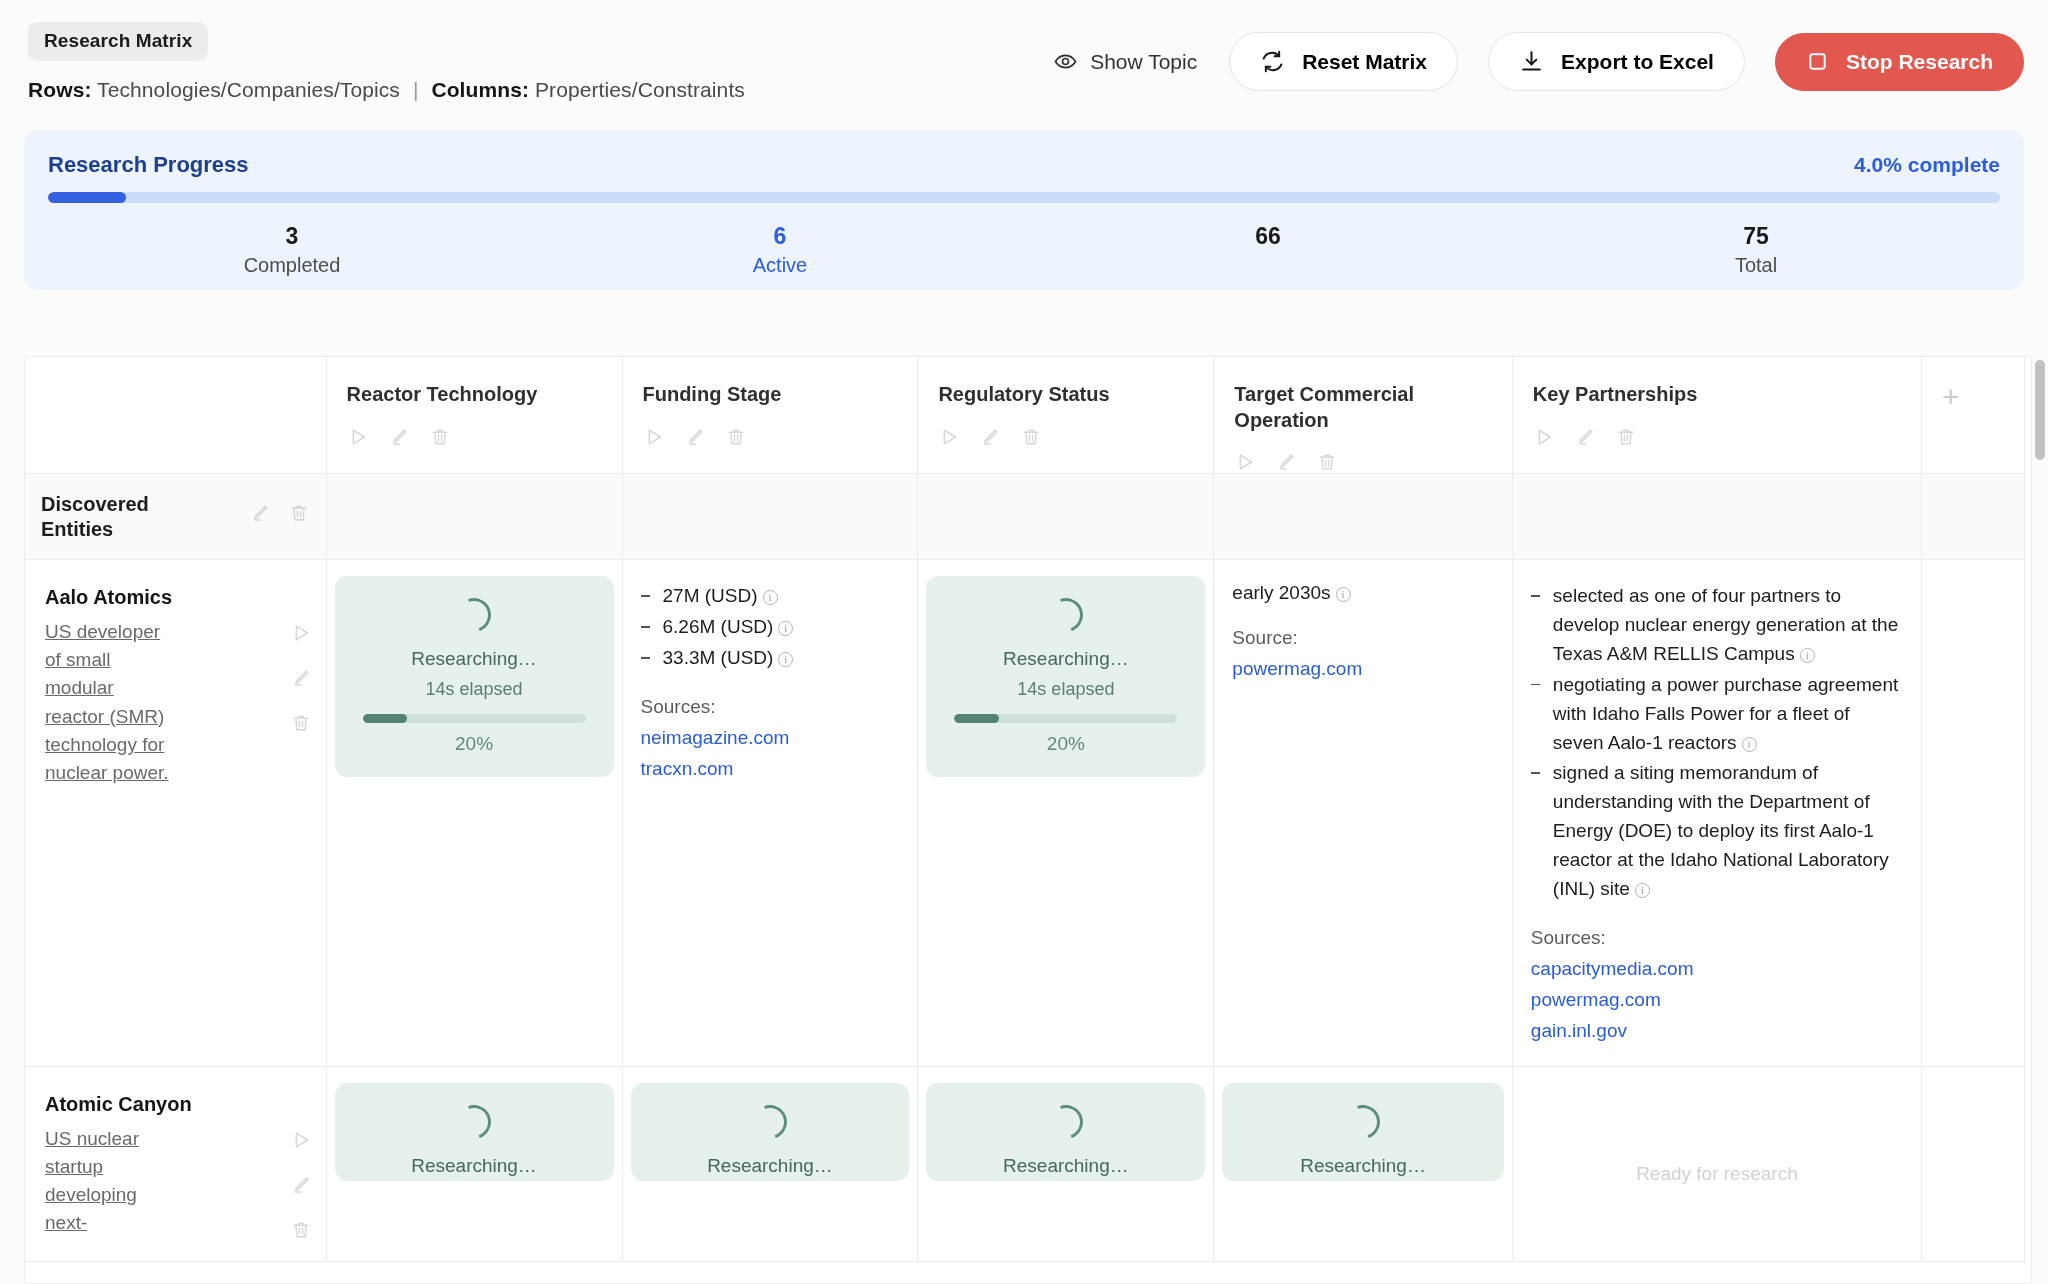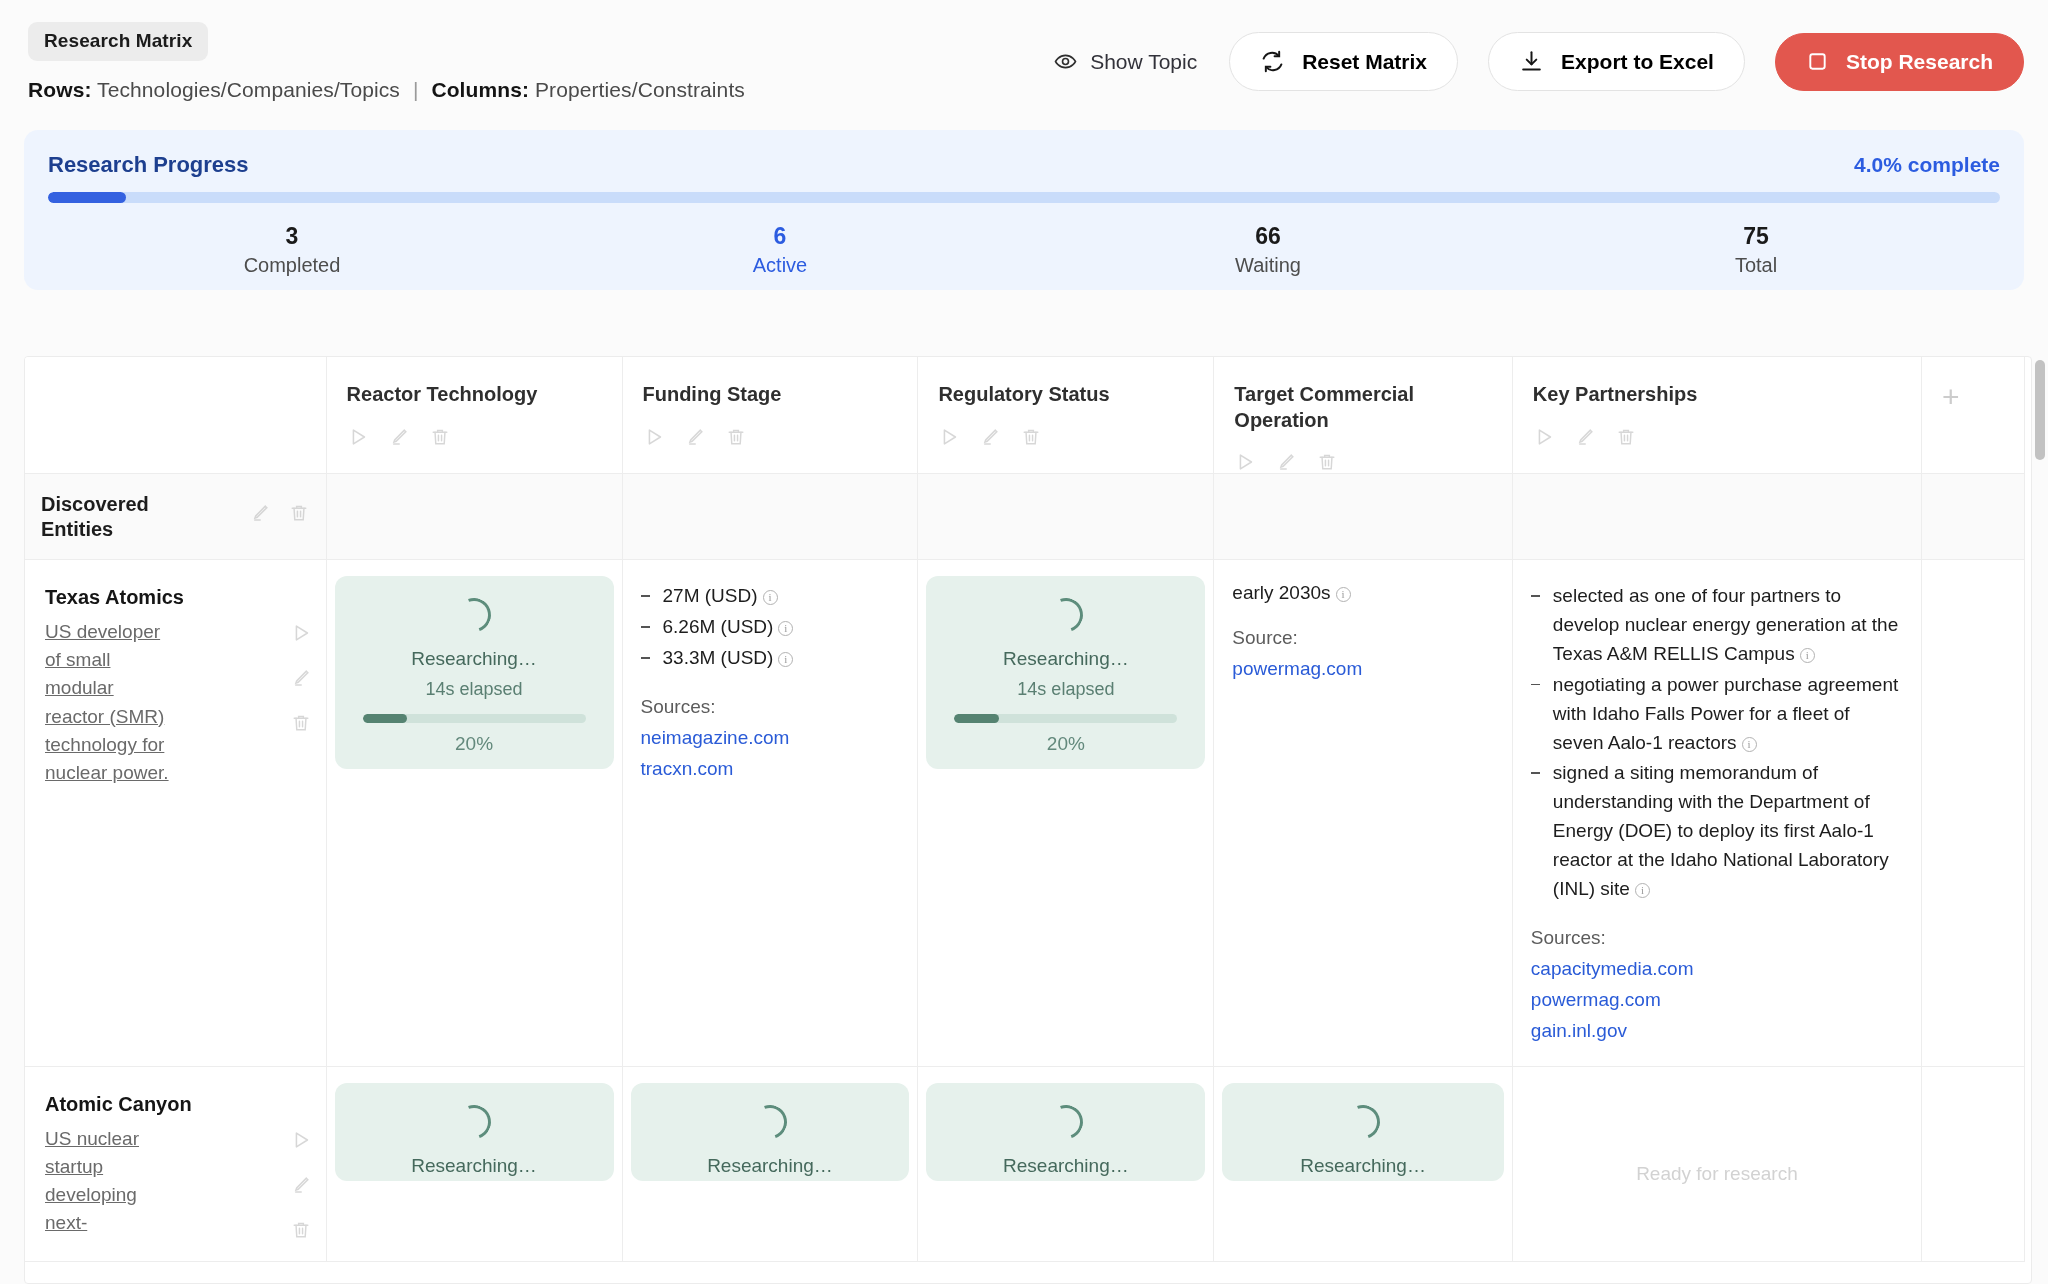--- a/index.html
+++ b/index.html
@@ -104,21 +104,21 @@
     color: #9a9a9a; vertical-align: 1px; margin-left: 5px; font-style: normal;
     font-family: "Liberation Serif", serif;
   }
   .src-label { margin-top: 23px; font-size: 19px; color: #5c5c5c; }
   .src-link { display: block; margin-top: 9px; font-size: 19px; color: #2a5bd7; cursor: pointer; }
   .plain-val { font-size: 19px; color: #1d1d1d; }
 
   
   .res-box {
     background: #e6f1ec; border-radius: 12px; margin: 16px 8px;
-    padding: 20px 10px 14px 10px; text-align: center;
+    padding: 20px 10px 22px 10px; text-align: center;
   }
   .spinner {
     width: 34px; height: 34px; margin: 2px auto 16px auto; border-radius: 50%;
     border: 3px solid transparent; border-top-color: #5d8d7c; border-right-color: #5d8d7c;
     transform: rotate(25deg);
   }
   .res-label { font-size: 19px; color: #45695c; }
   .res-time { font-size: 18px; color: #5a7f72; margin-top: 9px; }
   .res-track { margin: 14px 18px 0 18px; height: 9px; border-radius: 999px; background: #cfe2da; overflow: hidden; }
   .res-fill { height: 100%; border-radius: 999px; background: #558371; }
@@ -204,21 +204,20 @@
         <div class="pp-stat">
           <div class="pp-num">3</div>
           <div class="pp-lbl">Completed</div>
         </div>
         <div class="pp-stat active">
           <div class="pp-num">6</div>
           <div class="pp-lbl">Active</div>
         </div>
         <div class="pp-stat">
           <div class="pp-num">66</div>
-          <div class="pp-lbl">Waiting</div>
         </div>
         <div class="pp-stat">
           <div class="pp-num">75</div>
           <div class="pp-lbl">Total</div>
         </div>
       </div>
   </div>
 
   <div class="matrix-wrap">
     <table class="matrix">
@@ -384,21 +383,21 @@
             <td class="de-blank"></td>
             <td class="de-blank"></td>
             <td class="de-blank"></td>
             <td class="de-blank"></td>
             <td class="de-blank"></td>
           </tr>
           <tr>
             <td class="ent-cell">
               <div class="ent-inner">
                 <div>
-                  <div class="ent-name">Texas Atomics</div>
+                  <div class="ent-name">Aalo Atomics</div>
                   <div class="ent-desc">US developer of small modular reactor (SMR) technology for nuclear power.</div>
                 </div>
                 <div class="ent-tools">
                   <span class="tool icon">
                     <svg width="22" height="22" viewBox="0 0 24 24" fill="none" stroke="#b8b8b8" stroke-width="1.7" stroke-linejoin="round">
                       <polygon points="7,4.5 19,12 7,19.5"></polygon>
                     </svg>
                   </span>
                   <span class="tool icon">
                     <svg width="22" height="22" viewBox="0 0 24 24" fill="none" stroke="#b8b8b8" stroke-width="1.7" stroke-linecap="round">

